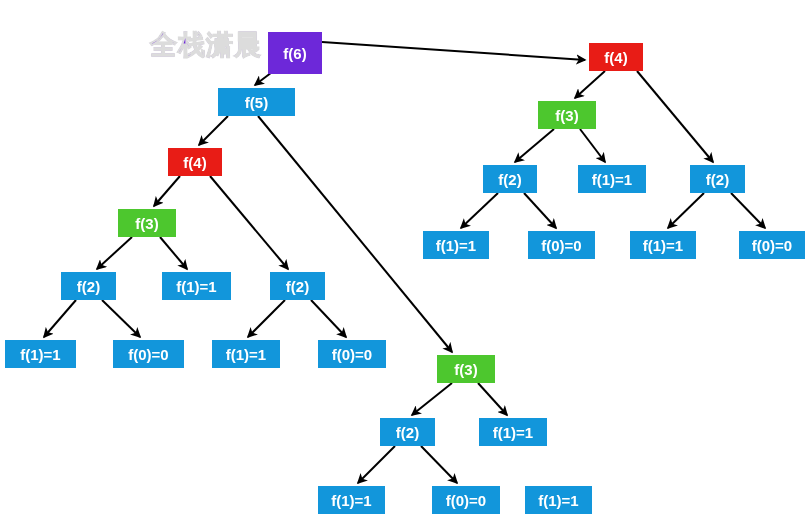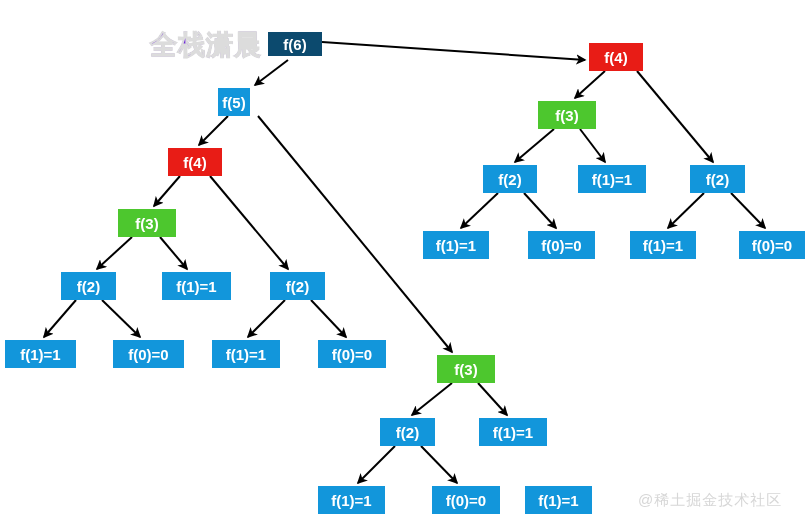--- a/index.html
+++ b/index.html
@@ -96,22 +96,22 @@
         <line x1="285" y1="300" x2="248" y2="337" stroke="#000000" stroke-width="2" marker-end="url(#arrow)"></line>
         <line x1="311" y1="300" x2="346" y2="337" stroke="#000000" stroke-width="2" marker-end="url(#arrow)"></line>
         <line x1="452" y1="383" x2="412" y2="415" stroke="#000000" stroke-width="2" marker-end="url(#arrow)"></line>
         <line x1="478" y1="383" x2="507" y2="415" stroke="#000000" stroke-width="2" marker-end="url(#arrow)"></line>
         <line x1="395" y1="446" x2="358" y2="483" stroke="#000000" stroke-width="2" marker-end="url(#arrow)"></line>
         <line x1="421" y1="446" x2="457" y2="483" stroke="#000000" stroke-width="2" marker-end="url(#arrow)"></line>
       </g>
   </svg>
 
   <div id="nodes">
-      <div class="node" style="left: 268px; top: 32px; width: 54px; height: 24px; background: #0c4a6e;">f(6)</div>
-      <div class="node" style="left: 218px; top: 88px; width: 32px; height: 28px; background: rgb(18, 150, 219);">f(5)</div>
+      <div class="node" style="left: 268px; top: 32px; width: 54px; height: 42px; background: #6d28d9;">f(6)</div>
+      <div class="node" style="left: 218px; top: 88px; width: 77px; height: 28px; background: rgb(18, 150, 219);">f(5)</div>
       <div class="node" style="left: 589px; top: 43px; width: 54px; height: 28px; background: rgb(232, 28, 22);">f(4)</div>
       <div class="node" style="left: 168px; top: 148px; width: 54px; height: 28px; background: rgb(232, 28, 22);">f(4)</div>
       <div class="node" style="left: 538px; top: 101px; width: 58px; height: 28px; background: rgb(77, 199, 46);">f(3)</div>
       <div class="node" style="left: 118px; top: 209px; width: 58px; height: 28px; background: rgb(77, 199, 46);">f(3)</div>
       <div class="node" style="left: 483px; top: 165px; width: 54px; height: 28px; background: rgb(18, 150, 219);">f(2)</div>
       <div class="node" style="left: 578px; top: 165px; width: 68px; height: 28px; background: rgb(18, 150, 219);">f(1)=1</div>
       <div class="node" style="left: 690px; top: 165px; width: 55px; height: 28px; background: rgb(18, 150, 219);">f(2)</div>
       <div class="node" style="left: 423px; top: 231px; width: 66px; height: 28px; background: rgb(18, 150, 219);">f(1)=1</div>
       <div class="node" style="left: 528px; top: 231px; width: 67px; height: 28px; background: rgb(18, 150, 219);">f(0)=0</div>
       <div class="node" style="left: 630px; top: 231px; width: 66px; height: 28px; background: rgb(18, 150, 219);">f(1)=1</div>
@@ -124,15 +124,14 @@
       <div class="node" style="left: 212px; top: 340px; width: 68px; height: 28px; background: rgb(18, 150, 219);">f(1)=1</div>
       <div class="node" style="left: 318px; top: 340px; width: 68px; height: 28px; background: rgb(18, 150, 219);">f(0)=0</div>
       <div class="node" style="left: 437px; top: 355px; width: 58px; height: 28px; background: rgb(77, 199, 46);">f(3)</div>
       <div class="node" style="left: 380px; top: 418px; width: 55px; height: 28px; background: rgb(18, 150, 219);">f(2)</div>
       <div class="node" style="left: 479px; top: 418px; width: 68px; height: 28px; background: rgb(18, 150, 219);">f(1)=1</div>
       <div class="node" style="left: 318px; top: 486px; width: 67px; height: 28px; background: rgb(18, 150, 219);">f(1)=1</div>
       <div class="node" style="left: 432px; top: 486px; width: 68px; height: 28px; background: rgb(18, 150, 219);">f(0)=0</div>
       <div class="node" style="left: 525px; top: 486px; width: 67px; height: 28px; background: rgb(18, 150, 219);">f(1)=1</div>
     </div>
 
-  <div class="watermark" id="watermark-footer" style="left:638px; top:491px;">@稀土掘金技术社区</div>
 
 </div>
 
 </body></html>

